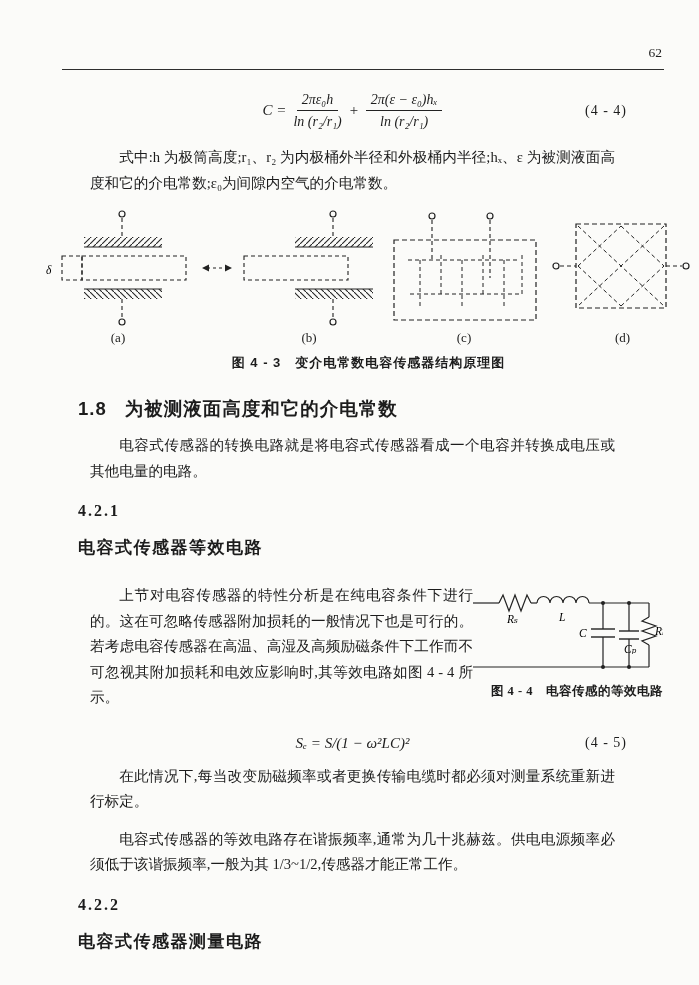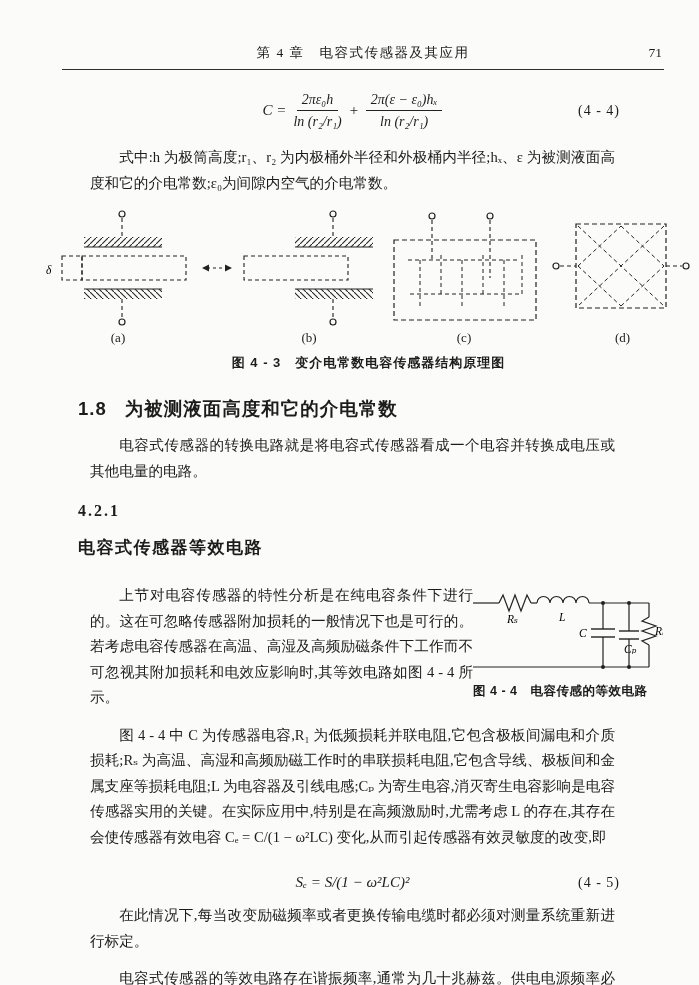--- a/index.html
+++ b/index.html
@@ -15,52 +15,51 @@
   .hdr-rule{border-bottom:1.6px solid #2e2e2e;margin-top:5px;}
   
   .content{padding:0 37px 0 16px;}
   p.body{margin:12px;font-size:14.6px;line-height:25.5px;text-align:justify;text-indent:2em;}
   
   .eqrow{position:relative;display:flex;justify-content:center;align-items:center;}
   .eq{font-style:italic;font-size:15px;display:inline-flex;align-items:center;gap:7px;}
   .frac{display:inline-flex;flex-direction:column;align-items:center;font-size:14px;line-height:19px;}
   .frac .num{border-bottom:1.3px solid #222;padding:0 5px 1px;}
   .frac .den{padding-top:1px;text-align:right;}
-  .eqtag{position:absolute;right:7px;top:50%;transform:translateY(-50%);font-size:14px;letter-spacing:1px;}
+  .eqtag{position:absolute;right:0;top:50%;transform:translateY(-50%);font-size:14px;letter-spacing:1px;}
   .eq44{margin:20px 0 14px;}
   .eq45{margin:12px 0 10px;}
   
   .fig43{margin:12px -40px 0 -8px;}
   .fig43-row{display:flex;justify-content:center;align-items:flex-start;gap:8px;}
   .fig43 .dcol{display:flex;flex-direction:column;align-items:center;}
   .dlabel{font-size:13px;margin-top:2px;}
   .fig43-cap{ text-align:center;margin-top:8px;font-size:13px;font-weight:bold;
     font-family:"Liberation Sans","DejaVu Sans",sans-serif;letter-spacing:1px;}
   .arrowcell{margin-top:52px;}
   
   .h42{margin:24px 0 0;font-family:"Liberation Sans","DejaVu Sans",sans-serif;
     font-weight:bold;font-size:18.5px;letter-spacing:1px;display:flex;gap:18px;align-items:baseline;}
   .hsub{margin:18px 0 0;font-size:17px;letter-spacing:1.5px;display:flex;gap:16px;align-items:baseline;flex-direction:column;}
   .hsub .num{font-size:16px;letter-spacing:2px;}
   .p-after-h{margin-top:16px;}
   
   .wrap421{display:flow-root;margin-top:12px;}
   .fig44{float:right;width:190px;margin:6px -36px 8px 0;}
-  .fig44-cap{font-size:12.5px;font-weight:bold;font-family:Liberation Sans, sans-serif;
-    text-align:left;margin-top:6px;letter-spacing:0.5px;white-space:nowrap;}
+  .fig44-cap{font-size:12.5px;font-weight:bold;font-family:Liberation Serif, serif;
+    text-align:right;margin-top:6px;letter-spacing:0.5px;white-space:nowrap;}
   .svgvar{font-style:italic;font-size:11.5px;font-family:"Liberation Serif","DejaVu Serif",serif;}
 </style>
 </head>
 <body>
 
 <div class="page">
 
   <div class="hdr">
-    <div class="hdr-title">第 4 章　电容式传感器及其应用</div>
-    <div class="hdr-page">71</div>
+    <div class="hdr-page">62</div>
   </div>
   <div class="hdr-rule"></div>
 
   <div class="content">
 
     <div class="eqrow eq44">
       <span class="eq">
         <span>C =</span>
         <span class="frac">
           <span class="num">2πε₀h</span>
@@ -216,21 +215,20 @@
             <circle cx="156" cy="90" r="2" fill="#222"></circle>
           <text x="34" y="46" class="svgvar">Rₛ</text>
           <text x="86" y="44" class="svgvar">L</text>
           <text x="106" y="60" class="svgvar">C</text>
           <text x="151" y="76" class="svgvar">Cₚ</text>
           <text x="182" y="58" class="svgvar">Rₗ</text>
         </svg>
         <div class="fig44-cap">图 4 - 4　电容传感的等效电路</div>
       </div>
       <p class="body">上节对电容传感器的特性分析是在纯电容条件下进行的。这在可忽略传感器附加损耗的一般情况下也是可行的。若考虑电容传感器在高温、高湿及高频励磁条件下工作而不可忽视其附加损耗和电效应影响时,其等效电路如图 4 - 4 所示。</p>
-      <p class="body">图 4 - 4 中 C 为传感器电容,R₁ 为低频损耗并联电阻,它包含极板间漏电和介质损耗;Rₛ 为高温、高湿和高频励磁工作时的串联损耗电阻,它包含导线、极板间和金属支座等损耗电阻;L 为电容器及引线电感;Cₚ 为寄生电容,消灭寄生电容影响是电容传感器实用的关键。在实际应用中,特别是在高频激励时,尤需考虑 L 的存在,其存在会使传感器有效电容 Cₑ = C/(1 − ω²LC) 变化,从而引起传感器有效灵敏度的改变,即</p>
     </div>
 
     <div class="eqrow eq45">
       <span class="eq">Sₑ = S/(1 − ω²LC)²</span>
       <span class="eqtag">(4 - 5)</span>
     </div>
 
     <p class="body">在此情况下,每当改变励磁频率或者更换传输电缆时都必须对测量系统重新进行标定。</p>
     <p class="body">电容式传感器的等效电路存在谐振频率,通常为几十兆赫兹。供电电源频率必须低于该谐振频率,一般为其 1/3~1/2,传感器才能正常工作。</p>
 

